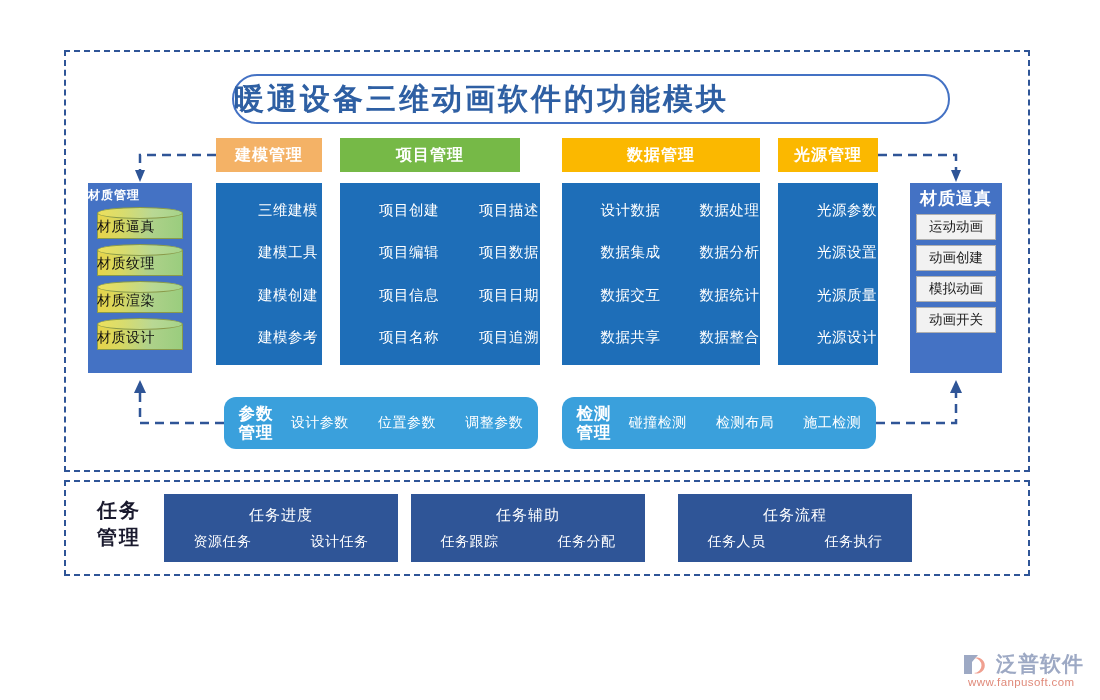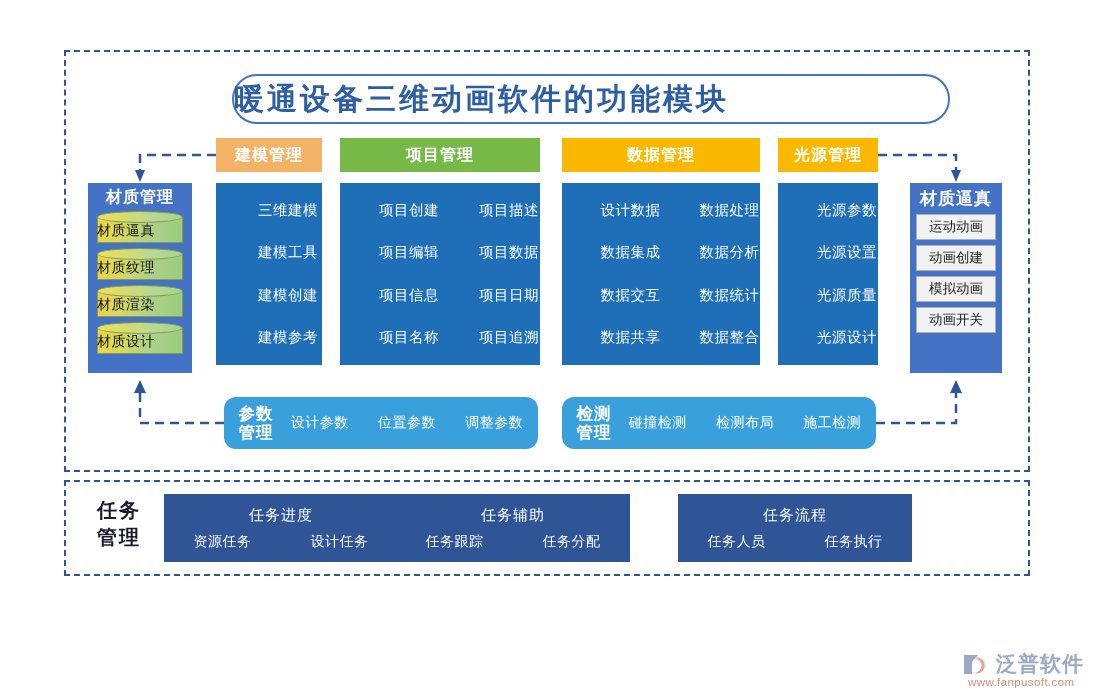--- a/index.html
+++ b/index.html
@@ -72,21 +72,21 @@
     display: flex;
     align-items: center;
     justify-content: center;
     box-sizing: border-box;
     font-size: 16px;
     font-weight: bold;
     color: #ffffff;
     letter-spacing: 1px;
   }
   .chip-modeling { left: 216px; top: 138px; width: 106px; background: #F4B266; }
-  .chip-project  { left: 340px; top: 138px; width: 200px; background: #76B947; }
+  .chip-project  { left: 340px; top: 138px; width: 180px; background: #76B947; }
   .chip-data     { left: 562px; top: 138px; width: 198px; background: #FBB800; }
   .chip-light    { left: 778px; top: 138px; width: 100px; background: #FBB800; }
 
   
   .panel {
     position: absolute;
     top: 183px;
     background: #1E6EB8;
     box-sizing: border-box;
     display: flex;
@@ -121,23 +121,23 @@
     left: 88px;
     top: 183px;
     width: 104px;
     height: 190px;
     background: #4472C4;
     box-sizing: border-box;
     padding-top: 4px;
   }
   .material-title {
     color: #ffffff;
-    font-size: 16px;
-    font-weight: bold;
-    text-align: center;
+    font-size: 12px;
+    font-weight: bold;
+    text-align: left;
     letter-spacing: 1px;
     margin-bottom: 3px;
   }
   .cyl-wrap {
     position: relative;
     width: 86px;
     height: 34px;
     margin: 0 auto 3px auto;
   }
   .cyl-body {
@@ -260,21 +260,21 @@
     top: 494px;
     height: 68px;
     background: #2F5597;
     box-sizing: border-box;
     display: flex;
     flex-direction: column;
     justify-content: center;
     padding: 4px 0;
   }
   .task-a { left: 164px; width: 234px; }
-  .task-b { left: 396px; width: 234px; }
+  .task-b { left: 411px; width: 234px; }
   .task-c { left: 678px; width: 234px; }
   .task-head {
     color: #ffffff;
     font-size: 15px;
     text-align: center;
     letter-spacing: 1px;
     margin-bottom: 8px;
     white-space: nowrap;
   }
   .task-sub {

